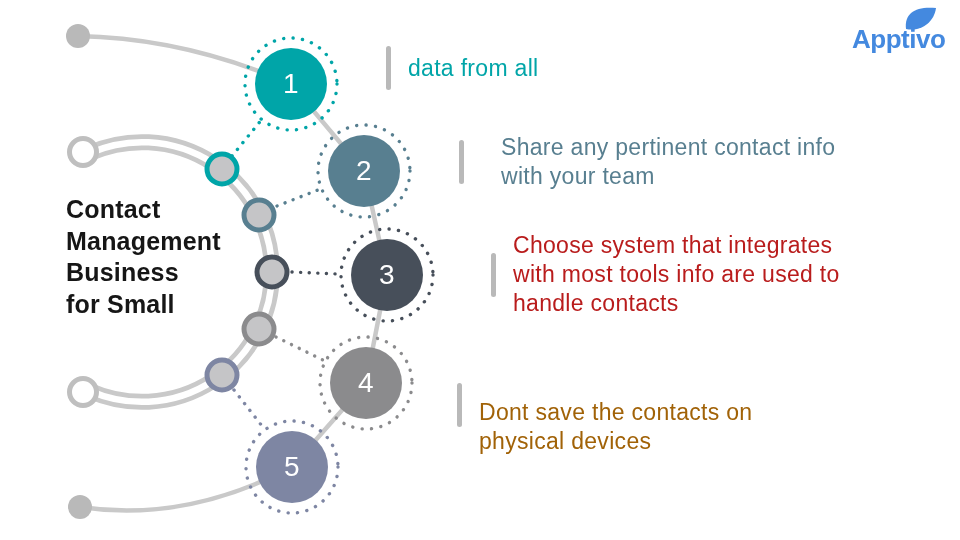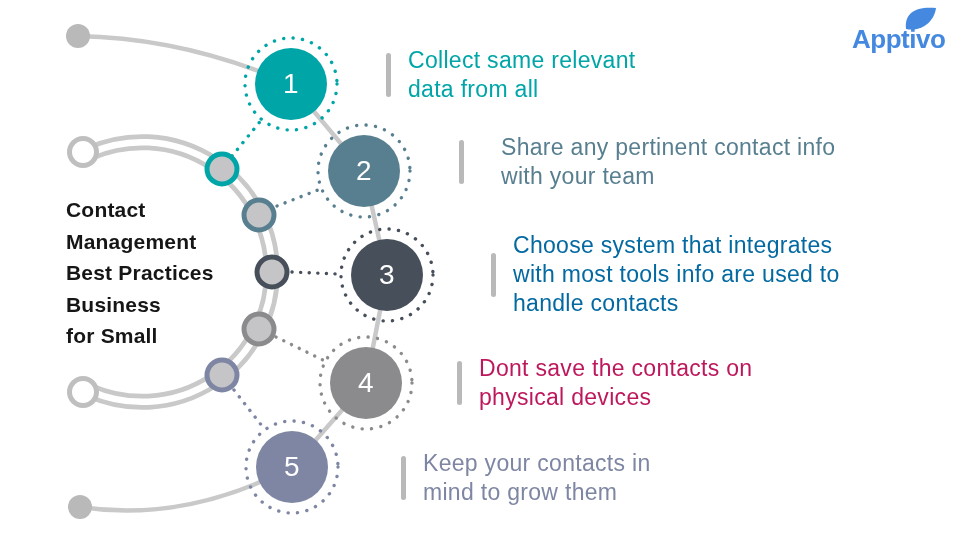--- a/index.html
+++ b/index.html
@@ -18,21 +18,21 @@
   .dlink{fill:none;stroke-width:3.4;stroke-dasharray:0.1 8.5;stroke-linecap:round;}
   .step-circle{
     position:absolute;width:72px;height:72px;border-radius:50%;
     display:flex;align-items:center;justify-content:center;
   }
   .step-number{color:#ffffff;font-size:28px;font-weight:400;letter-spacing:0.5px;}
   .step-block{position:absolute;display:flex;align-items:center;gap:17px;}
   .step-bar{width:5px;height:44px;border-radius:2.5px;flex:0 0 auto;}
   .step-text{font-size:23px;line-height:29px;letter-spacing:0.3px;font-weight:400;white-space:nowrap;}
   .title-block{position:absolute;left:66px;top:194px;}
-  .title-line{font-size:21px;line-height:31.5px;font-weight:bold;letter-spacing:0.2px;white-space:nowrap;}
+  .title-line{font-size:25px;line-height:31.5px;font-weight:bold;letter-spacing:0.2px;white-space:nowrap;}
   .logo{position:absolute;left:843px;top:24px;}
   .logo-text{font-size:26px;font-weight:bold;letter-spacing:-0.5px;}
   .leaf{position:absolute;left:903px;top:5px;}
 </style>
 </head>
 <body>
 
 <div class="canvas">
 
   <svg class="decor" width="960" height="540" viewBox="0 0 960 540">
@@ -81,62 +81,53 @@
   <div class="step-circle" style="left: 330px; top: 347px; background: rgb(139, 139, 141);">
     <span class="step-number">4</span>
   </div>
   <div class="step-circle" style="left: 256px; top: 431px; background: rgb(126, 134, 163);">
     <span class="step-number">5</span>
   </div>
 
   <div class="step-block" style="left:386px;top:46px">
     <div class="step-bar" style="background: rgb(185, 185, 185);"></div>
     <div class="step-text" style="color: rgb(0, 165, 168);">
-      <div>Collect same relevant</div>
       <div>data from all</div>
     </div>
   </div>
 
   <div class="step-block" style="left:459px;top:133px">
     <div class="step-bar" style="background: rgb(185, 185, 185);"></div>
     <div class="step-text" style="color: rgb(88, 127, 144); margin-left: 20px;">
       <div>Share any pertinent contact info</div>
       <div>with your team</div>
     </div>
   </div>
 
   <div class="step-block" style="left:491px;top:231px">
     <div class="step-bar" style="background: rgb(185, 185, 185);"></div>
-    <div class="step-text" style="color: #0369a1;">
+    <div class="step-text" style="color: #b91c1c;">
       <div>Choose system that integrates</div>
       <div>with most tools info are used to</div>
       <div>handle contacts</div>
     </div>
   </div>
 
   <div class="step-block" style="left:457px;top:354px">
     <div class="step-bar" style="background: rgb(185, 185, 185);"></div>
-    <div class="step-text" style="color: #be185d;">
+    <div class="step-text" style="color: #a16207; margin-top: 44px;">
       <div>Dont save the contacts on</div>
       <div>physical devices</div>
     </div>
   </div>
 
-  <div class="step-block" style="left:401px;top:449px">
-    <div class="step-bar" style="background: rgb(185, 185, 185);"></div>
-    <div class="step-text" style="color: rgb(126, 134, 163);">
-      <div>Keep your contacts in</div>
-      <div>mind to grow them</div>
-    </div>
-  </div>
 
   <div class="title-block" style="color: rgb(22, 22, 22);">
     <div class="title-line">Contact</div>
     <div class="title-line">Management</div>
-    <div class="title-line">Best Practices</div>
     <div class="title-line">Business</div>
     <div class="title-line">for Small</div>
   </div>
 
   <div class="logo">
     <span class="logo-text" style="color: rgb(68, 137, 223); margin-left: 9px;">Apptivo</span>
   </div>
   <svg class="leaf" width="36" height="28" viewBox="0 0 36 28">
     <path d="M3,24 C1,8 13,1 33,3 C31,18 17,27 3,24 Z" style="fill: rgb(68, 137, 223);"></path>
   </svg>

